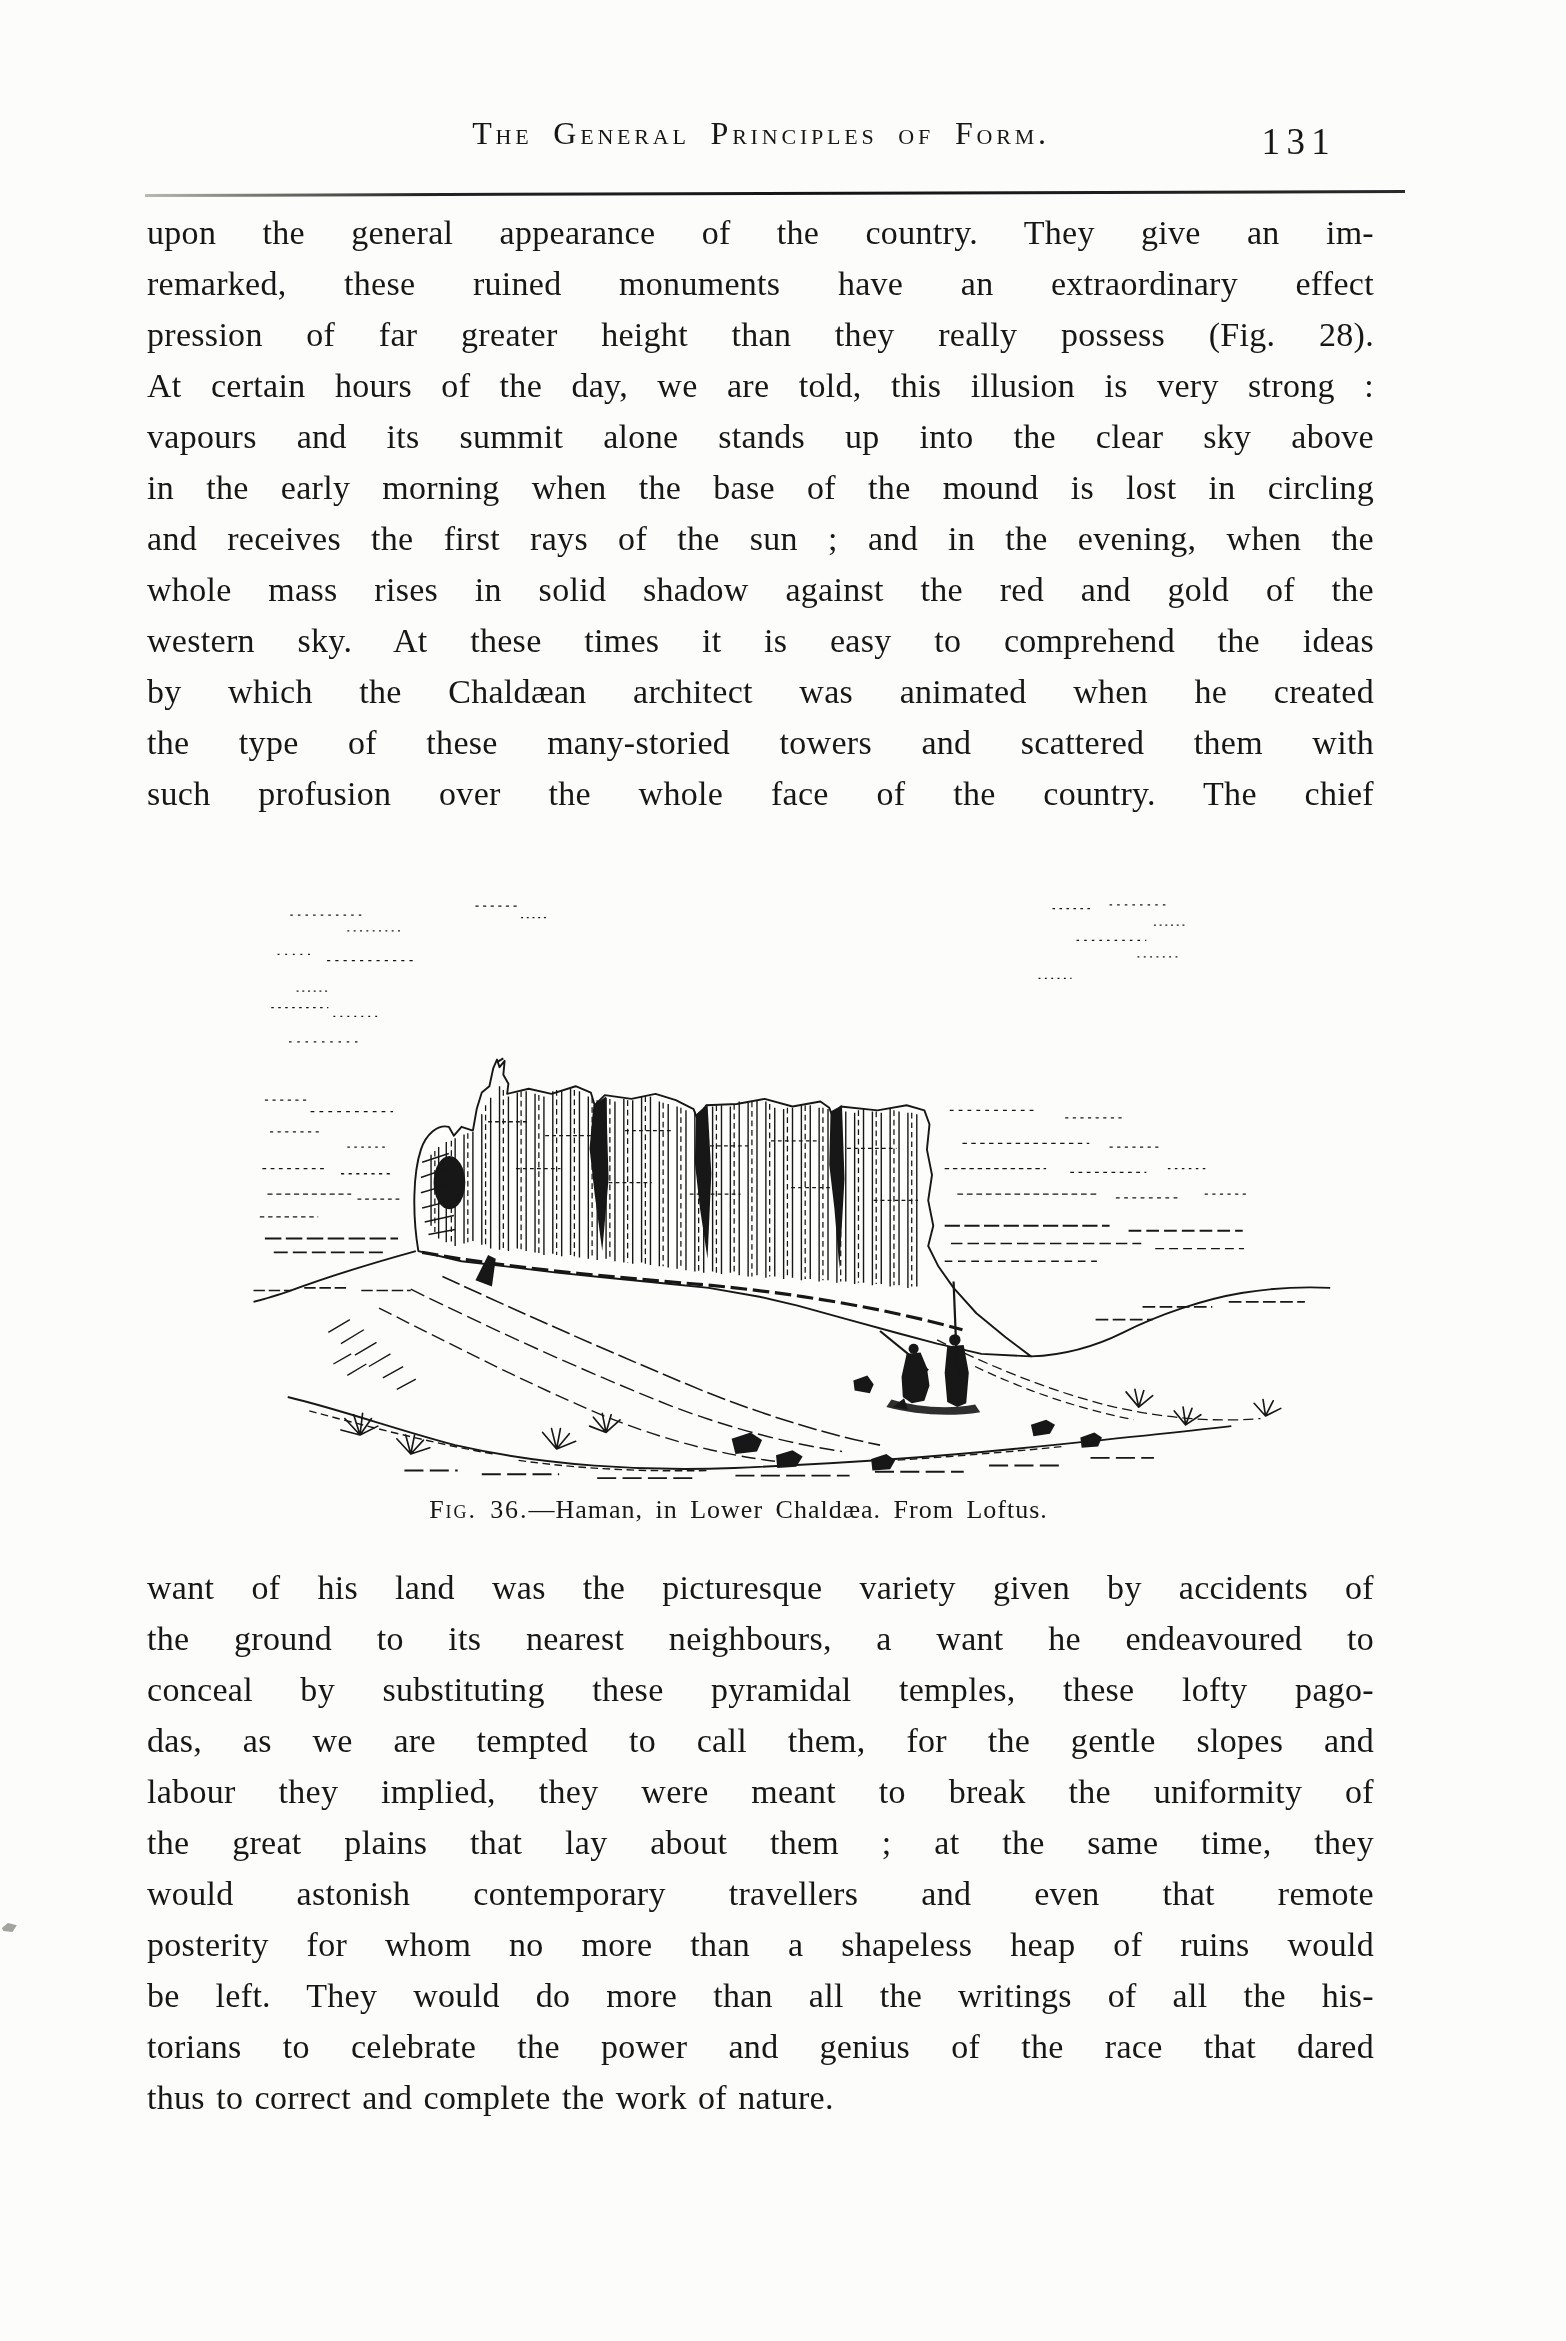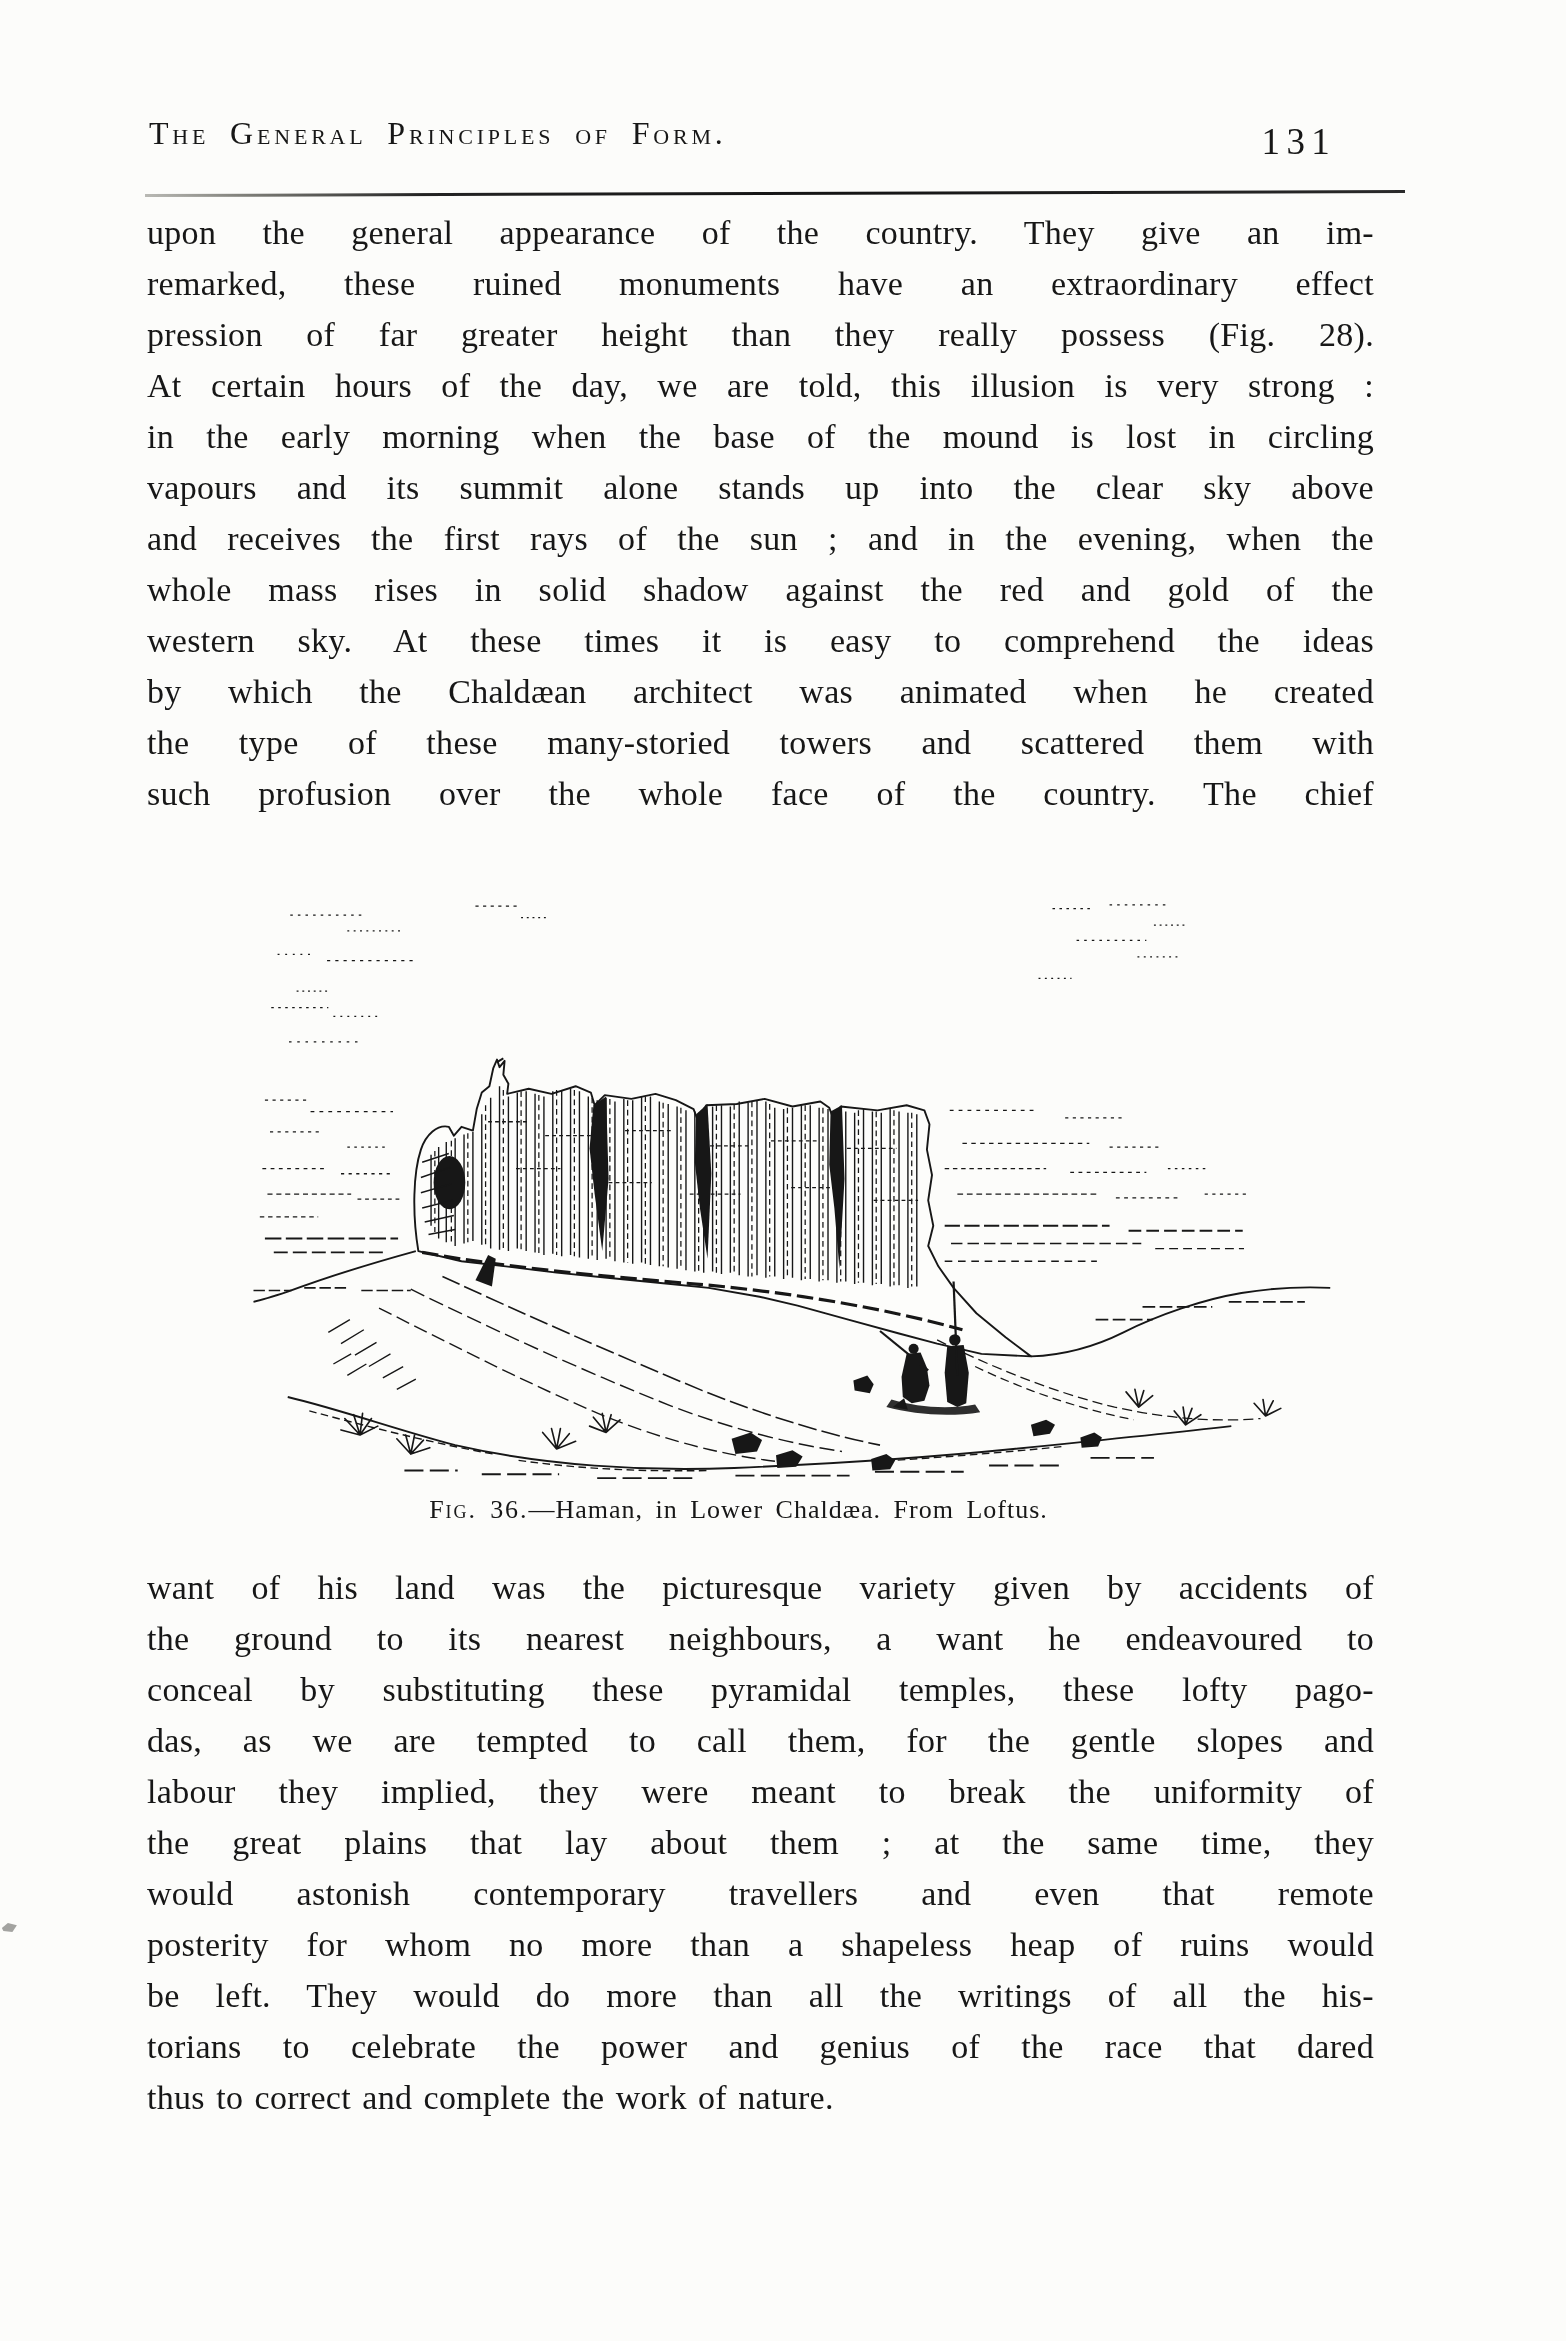--- a/index.html
+++ b/index.html
@@ -12,21 +12,21 @@
     width:1567px;height:2342px;
     background:var(--paper);
     color:var(--ink);
     font-family:"Liberation Serif","DejaVu Serif",serif;
     overflow:hidden;
   }
   
   .running-header{position:absolute;left:149px;top:115px;width:1224px;height:57px;}
   .header-title{
     position:absolute;left:0;right:0;top:0;
-    text-align:left;
+    text-align:center;
     font-variant:small-caps;
     font-size:32px;letter-spacing:3.8px;word-spacing:9px;
     color:var(--ink);
   }
   .page-number{
     position:absolute;right:37px;top:5px;
     font-size:37px;letter-spacing:6.3px;
   }
   .header-rule{
     position:absolute;left:145px;top:192px;width:1260px;height:2.5px;
@@ -76,22 +76,22 @@
     <div class="header-title">The General Principles of Form.</div>
     <div class="page-number">131</div>
   </div>
   <div class="header-rule"></div>
 
   <div class="para para-1">
       <div class="body-line">upon the general appearance of the country.  They give an im-</div>
       <div class="body-line">remarked, these ruined monuments have an extraordinary effect</div>
       <div class="body-line">pression of far greater height than they really possess (Fig. 28).</div>
       <div class="body-line">At certain hours of the day, we are told, this illusion is very strong :</div>
+      <div class="body-line">vapours and its summit alone stands up into the clear sky above</div>
       <div class="body-line">in the early morning when the base of the mound is lost in circling</div>
-      <div class="body-line">vapours and its summit alone stands up into the clear sky above</div>
       <div class="body-line">and receives the first rays of the sun ; and in the evening, when the</div>
       <div class="body-line">whole mass rises in solid shadow against the red and gold of the</div>
       <div class="body-line">western sky.  At these times it is easy to comprehend the ideas</div>
       <div class="body-line">by which the Chaldæan architect was animated when he created</div>
       <div class="body-line">the type of these many-storied towers and scattered them with</div>
       <div class="body-line">such profusion over the whole face of the country.  The chief</div>
     </div>
 
   <div class="figure-block">
     <svg class="engraving" width="1081" height="591" viewBox="0 0 1704 932" xmlns="http://www.w3.org/2000/svg">

